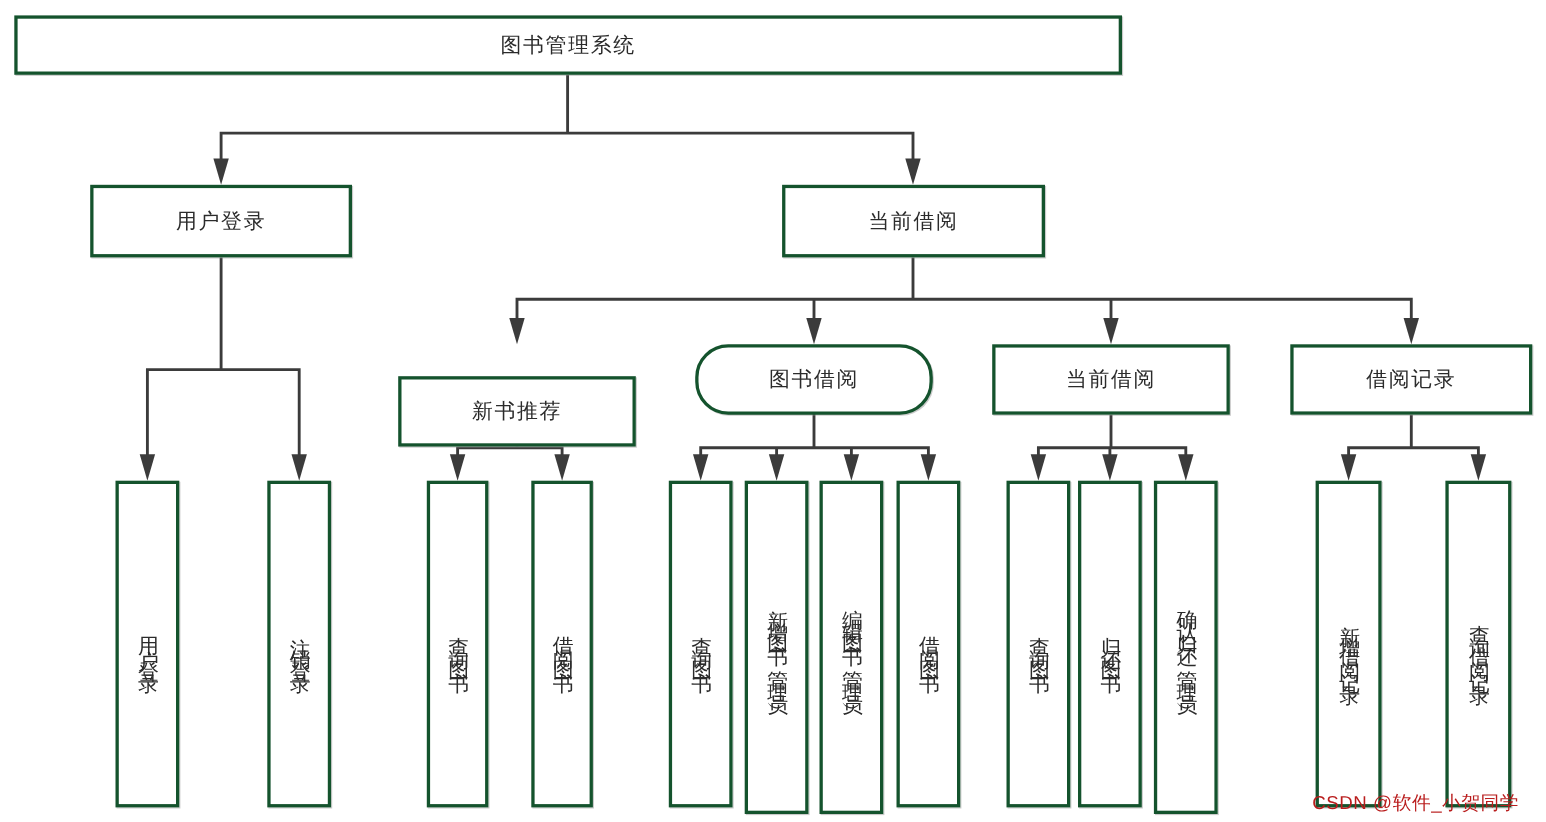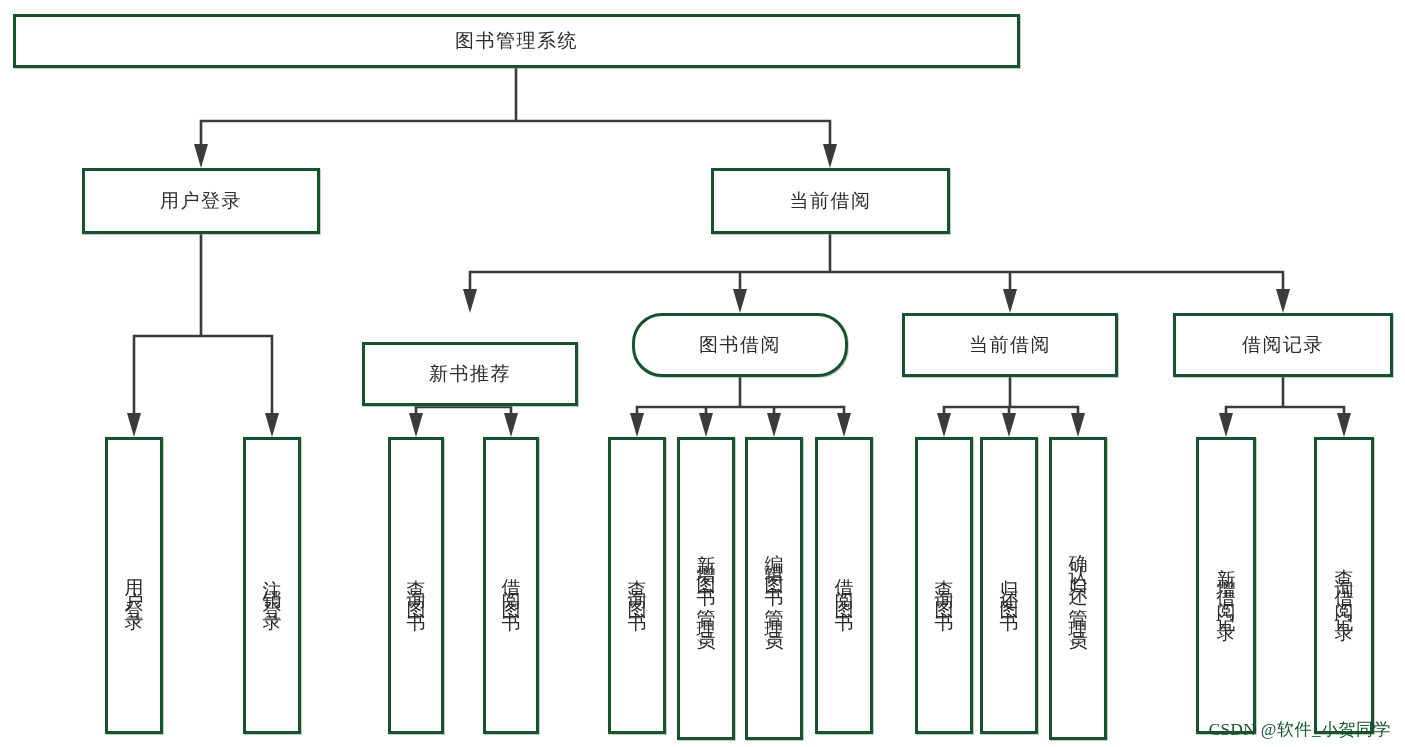--- a/index.html
+++ b/index.html
@@ -38,28 +38,27 @@
     z-index: 2;
   }
   .box.vert {
     writing-mode: vertical-rl;
     letter-spacing: 11px;
     text-align: center;
     letter-spacing: 11px;
   }
   .watermark {
     position: absolute;
-    right: 14px;
+    right: 24px;
     bottom: 6px;
-    color: #14532d;
+    color: #b91c1c;
     font-size: 17px;
     letter-spacing: 0.5px;
     z-index: 6;
     white-space: nowrap;
-    font-family: Liberation Serif, serif;
   }
 </style>
 </head>
 <body>
 
 <div class="stage">
 
   <svg class="connectors" viewBox="0 0 1405 747" xmlns="http://www.w3.org/2000/svg">
     <g stroke="#3b3b3b" stroke-width="2.6" fill="none" stroke-linecap="square">
 

